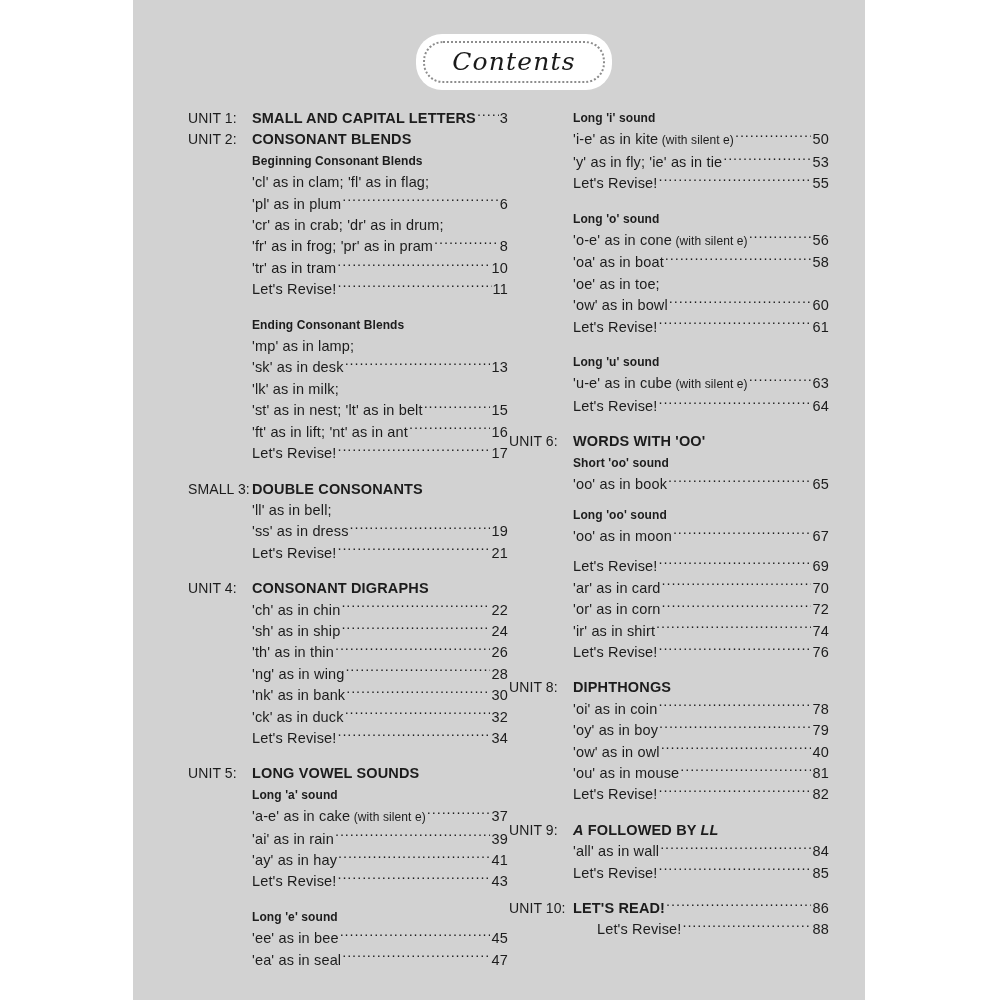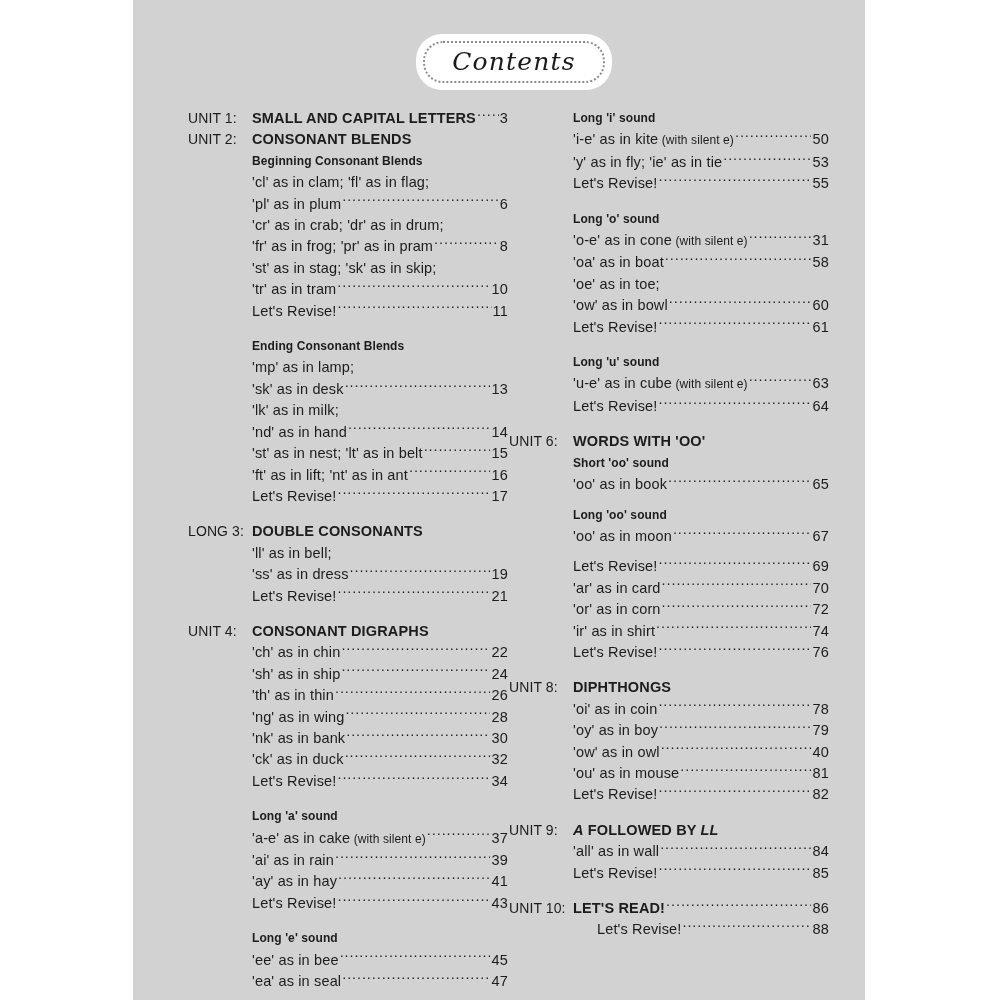--- a/index.html
+++ b/index.html
@@ -215,26 +215,20 @@
             <span class="indent-64"></span>
             <span class="row-body">
               <span class="entry-text">'<span class="bold-frag">fr</span>' as in frog; '<span class="bold-frag">pr</span>' as in pram</span>
               <span class="leader"></span>
               <span class="pagenum">8</span>
             </span>
           </div>
           <div class="row">
             <span class="indent-64"></span>
             <span class="row-body">
-              <span class="entry-text">'<span class="bold-frag">st</span>' as in stag; '<span class="bold-frag">sk</span>' as in skip;</span>
-            </span>
-          </div>
-          <div class="row">
-            <span class="indent-64"></span>
-            <span class="row-body">
               <span class="entry-text">'<span class="bold-frag">tr</span>' as in tram</span>
               <span class="leader"></span>
               <span class="pagenum">10</span>
             </span>
           </div>
           <div class="row">
             <span class="indent-64"></span>
             <span class="row-body">
               <span class="entry-text">Let's Revise!</span>
               <span class="leader"></span>
@@ -262,28 +256,20 @@
           </div>
           <div class="row">
             <span class="indent-64"></span>
             <span class="row-body">
               <span class="entry-text">'<span class="bold-frag">lk</span>' as in milk;</span>
             </span>
           </div>
           <div class="row">
             <span class="indent-64"></span>
             <span class="row-body">
-              <span class="entry-text">'<span class="bold-frag">nd</span>' as in hand</span>
-              <span class="leader"></span>
-              <span class="pagenum">14</span>
-            </span>
-          </div>
-          <div class="row">
-            <span class="indent-64"></span>
-            <span class="row-body">
               <span class="entry-text">'<span class="bold-frag">st</span>' as in nest; '<span class="bold-frag">lt</span>' as in belt</span>
               <span class="leader"></span>
               <span class="pagenum">15</span>
             </span>
           </div>
           <div class="row">
             <span class="indent-64"></span>
             <span class="row-body">
               <span class="entry-text">'<span class="bold-frag">ft</span>' as in lift; '<span class="bold-frag">nt</span>' as in ant</span>
               <span class="leader"></span>
@@ -293,21 +279,21 @@
           <div class="row">
             <span class="indent-64"></span>
             <span class="row-body">
               <span class="entry-text">Let's Revise!</span>
               <span class="leader"></span>
               <span class="pagenum">17</span>
             </span>
           </div>
           <div class="gap-md"></div>
           <div class="row">
-            <span class="unit-label">LONG 3:</span>
+            <span class="unit-label">SMALL 3:</span>
             <span class="row-body">
               <span class="entry-text unit-title">DOUBLE CONSONANTS</span>
             </span>
           </div>
           <div class="row">
             <span class="indent-64"></span>
             <span class="row-body">
               <span class="entry-text">'<span class="bold-frag">ll</span>' as in bell;</span>
             </span>
           </div>
@@ -384,20 +370,26 @@
           </div>
           <div class="row">
             <span class="indent-64"></span>
             <span class="row-body">
               <span class="entry-text">Let's Revise!</span>
               <span class="leader"></span>
               <span class="pagenum">34</span>
             </span>
           </div>
           <div class="gap-md"></div>
+          <div class="row">
+            <span class="unit-label">UNIT 5:</span>
+            <span class="row-body">
+              <span class="entry-text unit-title">LONG VOWEL SOUNDS</span>
+            </span>
+          </div>
           <div class="row">
             <span class="indent-64"></span>
             <span class="entry-text sub-head">Long 'a' sound</span>
           </div>
           <div class="row">
             <span class="indent-64"></span>
             <span class="row-body">
               <span class="entry-text">'<span class="bold-frag">a-e</span>' as in cake</span>
               <span class="entry-text small-note">&nbsp;(with silent e)</span>
               <span class="leader"></span>
@@ -484,21 +476,21 @@
           <div class="row">
             <span class="indent-64"></span>
             <span class="entry-text sub-head">Long 'o' sound</span>
           </div>
           <div class="row">
             <span class="indent-64"></span>
             <span class="row-body">
               <span class="entry-text">'<span class="bold-frag">o-e</span>' as in cone</span>
               <span class="entry-text small-note">&nbsp;(with silent e)</span>
               <span class="leader"></span>
-              <span class="pagenum">31</span>
+              <span class="pagenum">56</span>
             </span>
           </div>
           <div class="row">
             <span class="indent-64"></span>
             <span class="row-body">
               <span class="entry-text">'<span class="bold-frag">oa</span>' as in boat</span>
               <span class="leader"></span>
               <span class="pagenum">58</span>
             </span>
           </div>

